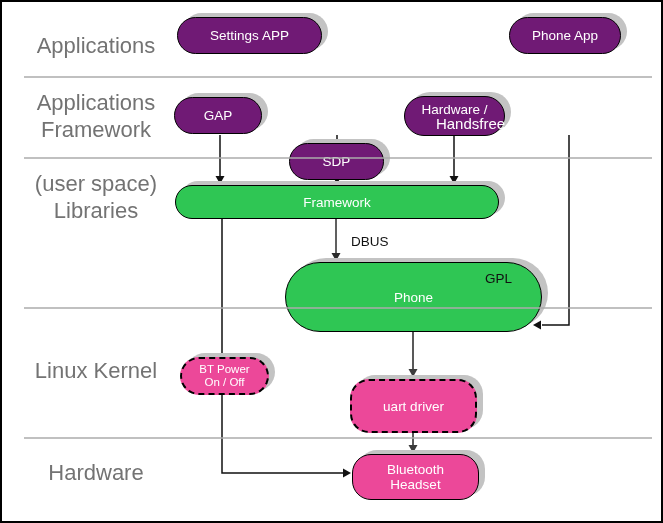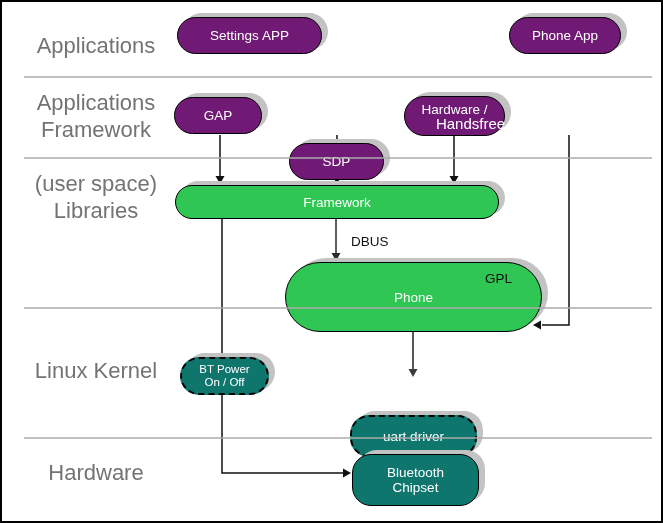--- a/index.html
+++ b/index.html
@@ -44,34 +44,34 @@
     box-sizing: border-box;
     border: 1.5px solid #000000;
     color: #ffffff;
     font-size: 13.5px;
     line-height: 15px;
     text-align: center;
     box-shadow: 6px -4px 0 #c3c3c3;
   }
   .pill.blue  { background: #701a75; }
   .pill.green { background: #2fc654; }
-  .pill.red   { background: #0f766e; text-align: right; }
+  .pill.red   { background: #ec4899; text-align: right; }
   .pill.dashed { border: 2px dashed #000000; }
 
   .p-settings  { left: 175px; top: 15px;  width: 145px; height: 37px; border-radius: 19px; }
   .p-phone     { left: 507px; top: 15px;  width: 112px; height: 37px; border-radius: 19px; }
   .p-gap       { left: 172px; top: 95px;  width: 88px;  height: 37px; border-radius: 19px; }
   .p-sdp       { left: 287px; top: 95px;  width: 95px;  height: 37px; border-radius: 19px; margin-top: 46px; }
   .p-headset   { left: 402px; top: 94px;  width: 101px; height: 40px; border-radius: 20px; }
   .p-rfcomm    { left: 517px; top: 95px;  width: 96px;  height: 37px; border-radius: 19px; }
   .p-framework { left: 173px; top: 183px; width: 324px; height: 34px; border-radius: 17px; }
   .p-bluez     { left: 283px; top: 260px; width: 257px; height: 70px; border-radius: 35px; }
   .p-btpower   { left: 178px; top: 355px; width: 89px;  height: 38px; border-radius: 19px; font-size: 11.5px; line-height: 13px; }
-  .p-uart      { left: 348px; top: 377px; width: 127px; height: 42px; border-radius: 19px; margin-top: 36px; }
-  .p-chipset   { left: 350px; top: 452px; width: 127px; height: 52px; border-radius: 19px; }
+  .p-uart      { left: 348px; top: 377px; width: 127px; height: 54px; border-radius: 19px; }
+  .p-chipset   { left: 350px; top: 452px; width: 127px; height: 46px; border-radius: 19px; }
 
   .p-headset .sub { font-size: 15px; line-height: 13px; margin-left: 32px; }
   .gpl-badge {
     position: absolute;
     top: 8px;
     right: 29px;
     color: #111111;
     font-size: 13.5px;
     line-height: 15px;
   }
@@ -178,21 +178,21 @@
 
   <div class="pill red dashed p-btpower">
     <span>BT Power</span>
     <span>On / Off</span>
   </div>
   <div class="pill red dashed p-uart">
     <span>uart driver</span>
   </div>
   <div class="pill red p-chipset">
     <span>Bluetooth</span>
-    <span>Chipset</span>
+    <span>Headset</span>
   </div>
 
   <span class="edge-label">DBUS</span>
 
   <svg class="layer dividers-layer" width="663" height="523" viewBox="0 0 663 523">
     <line x1="22" y1="75" x2="650" y2="75" stroke="#ababab" stroke-width="1.5"></line>
     <line x1="22" y1="156" x2="650" y2="156" stroke="#ababab" stroke-width="1.5"></line>
     <line x1="22" y1="306" x2="650" y2="306" stroke="#ababab" stroke-width="1.5"></line>
     <line x1="22" y1="436" x2="650" y2="436" stroke="#ababab" stroke-width="1.5"></line>
   </svg>

